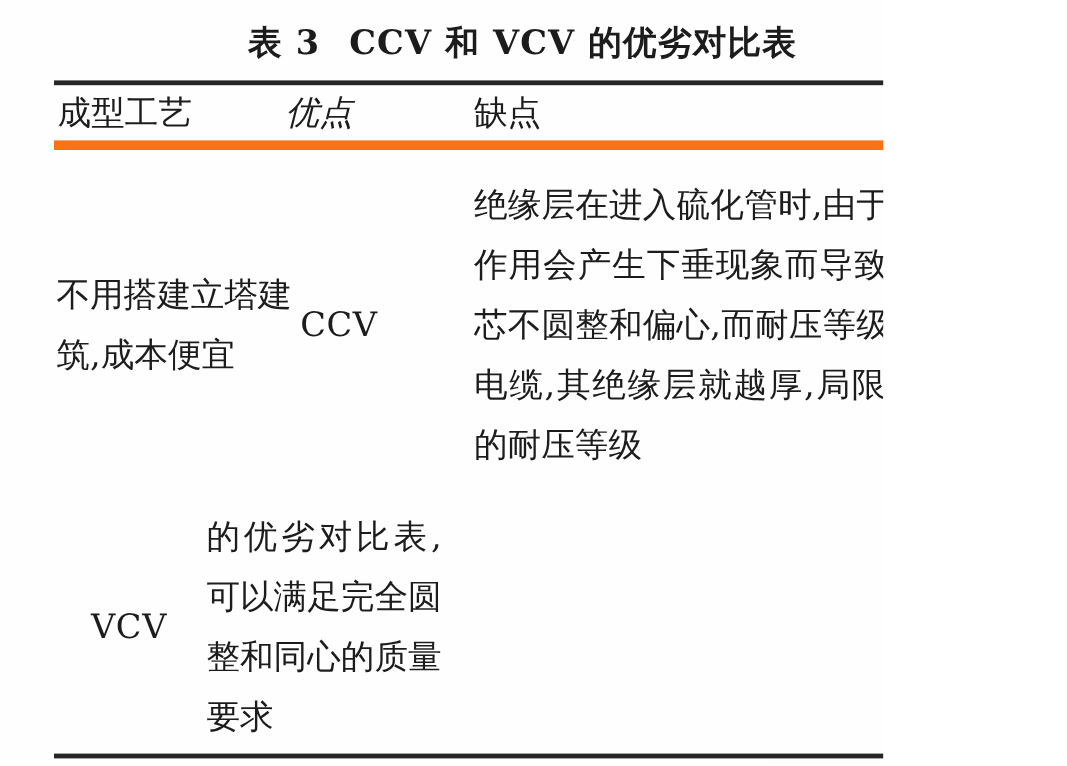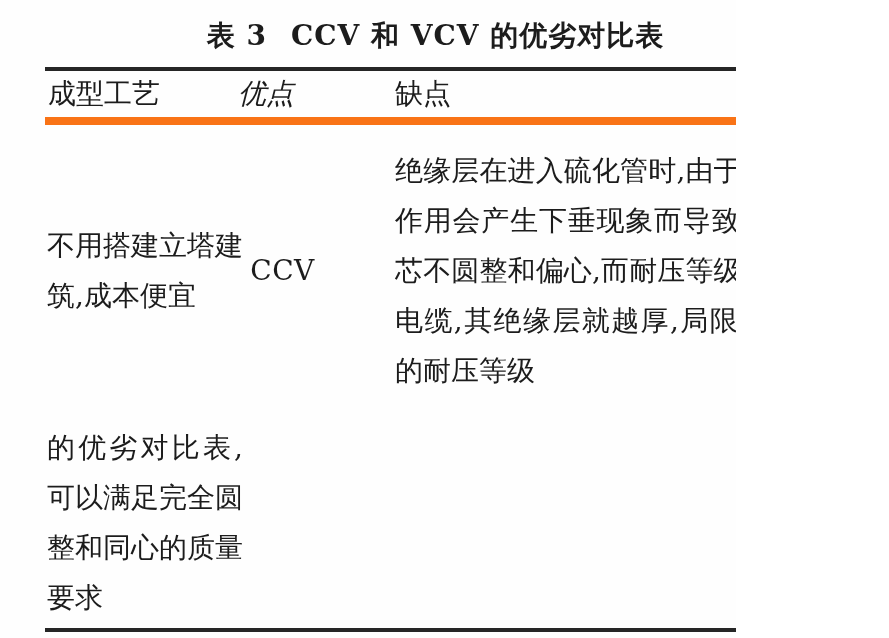--- a/index.html
+++ b/index.html
@@ -92,19 +92,22 @@
       </div>
       <div class="cell cell-process">
         <span class="proc-label">CCV</span>
       </div>
       <div class="cell cell-dis">
         <p>绝缘层在进入硫化管时,由于重力的作用会产生下垂现象而导致绝缘线芯不圆整和偏心,而耐压等级越高的电缆,其绝缘层就越厚,局限了电缆的耐压等级</p>
       </div>
     </div>
 
     <div class="row body-row row-vcv">
+      <div class="cell cell-process">
+        <span class="proc-label">VCV</span>
+      </div>
       <div class="cell cell-adv">
         <p>的优劣对比表,可以满足完全圆整和同心的质量要求</p>
       </div>
     </div>
 
   </div>
 </div>
 
 </body></html>

